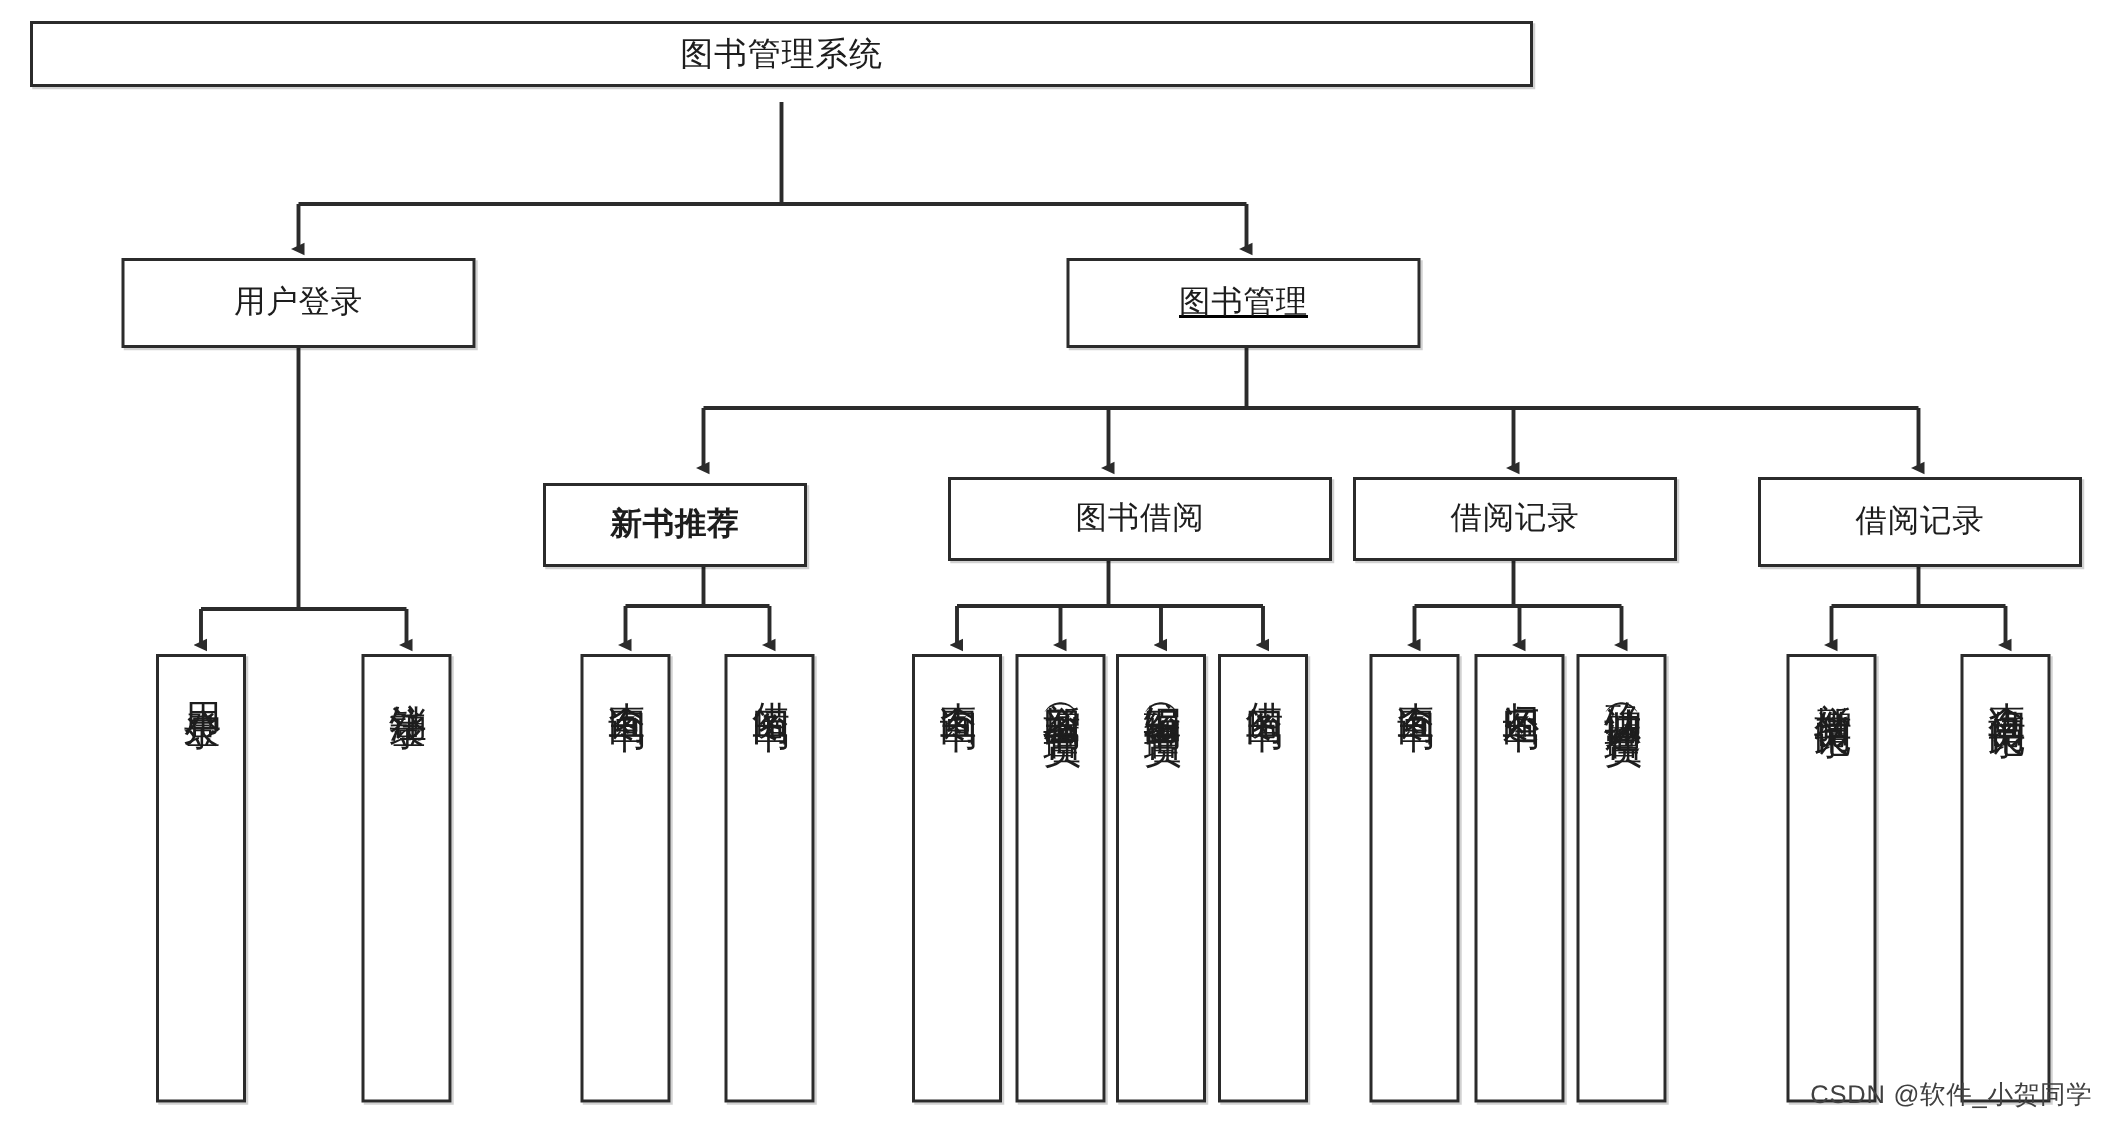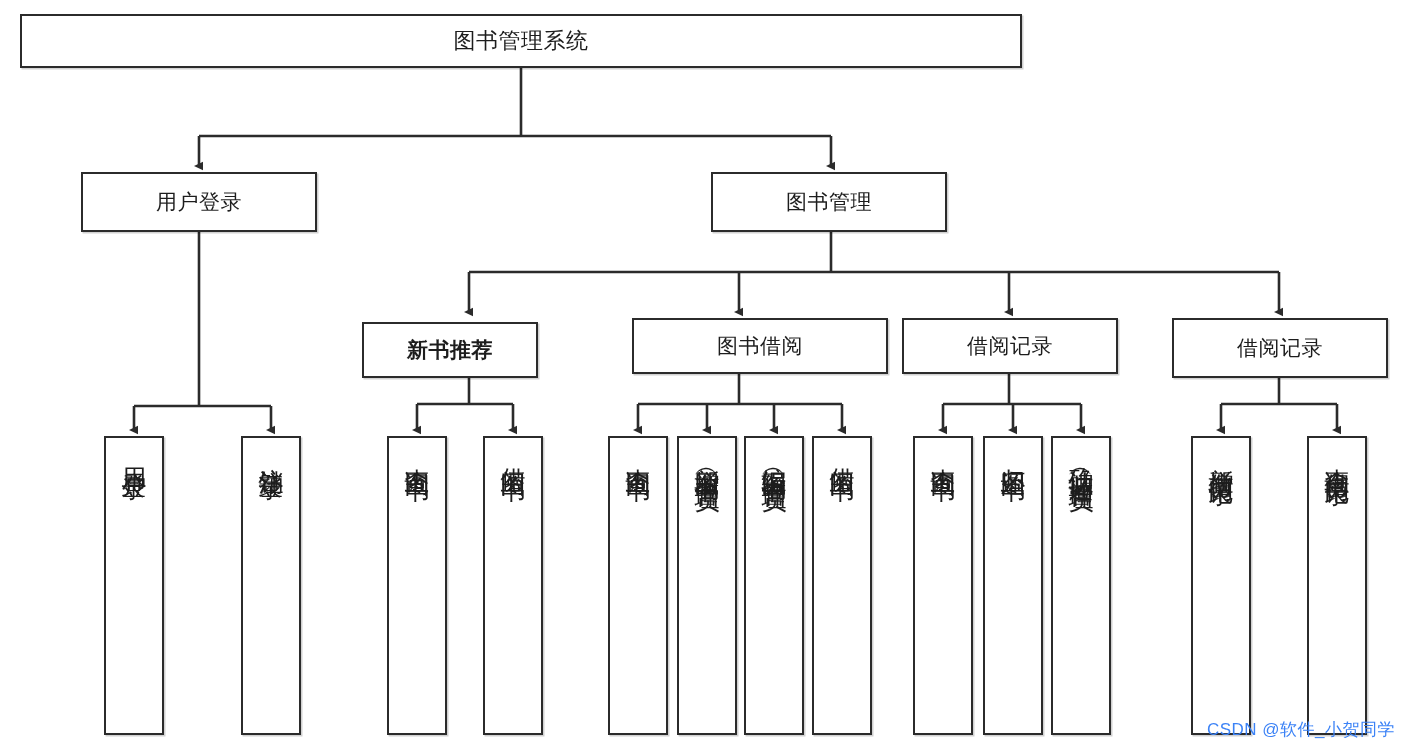--- a/index.html
+++ b/index.html
@@ -43,21 +43,21 @@
     font-size:25px;
     letter-spacing:3px;
     line-height:1;
     white-space:normal;
   }
   .watermark{
     position:absolute;
     right:10px;
     bottom:6px;
     font-size:17px;
-    color:#3b82f6;
+    color:#404040;
     letter-spacing:0.5px;
     user-select:none;
     white-space:nowrap;
   }
 </style>
 </head>
 <body>
 
 <div id="diagram-root">
 
@@ -106,28 +106,28 @@
       <path d="M1013,404 L1013,430" marker-end="url(#arrow)"></path>
       <path d="M1081,404 L1081,430" marker-end="url(#arrow)"></path>
 
       <path d="M1279,374 L1279,404"></path>
       <path d="M1221,404 L1337,404"></path>
       <path d="M1221,404 L1221,430" marker-end="url(#arrow)"></path>
       <path d="M1337,404 L1337,430" marker-end="url(#arrow)"></path>
     </g>
   </svg>
 
-  <div class="node-box h-node root-node" style="left:20px;top:14px;width:1002px;height:54px;">
+  <div class="node-box h-node root-node" style="left:20px;top:14px;width:1002px;height:44px;">
     <span class="node-label">图书管理系统</span>
   </div>
 
   <div class="node-box h-node" style="left:81px;top:172px;width:236px;height:60px;">
     <span class="node-label">用户登录</span>
   </div>
-  <div class="node-box h-node" style="left:711px;top:172px;width:236px;height:60px;">
+  <div class="node-box h-node" style="left:711px;top:172px;width:236px;height:60px;text-decoration:underline;">
     <span class="node-label">图书管理</span>
   </div>
 
   <div class="node-box h-node" style="left:362px;top:322px;width:176px;height:56px;font-weight:bold;">
     <span class="node-label">新书推荐</span>
   </div>
   <div class="node-box h-node" style="left:632px;top:318px;width:256px;height:56px;">
     <span class="node-label">图书借阅</span>
   </div>
   <div class="node-box h-node" style="left:902px;top:318px;width:216px;height:56px;">

